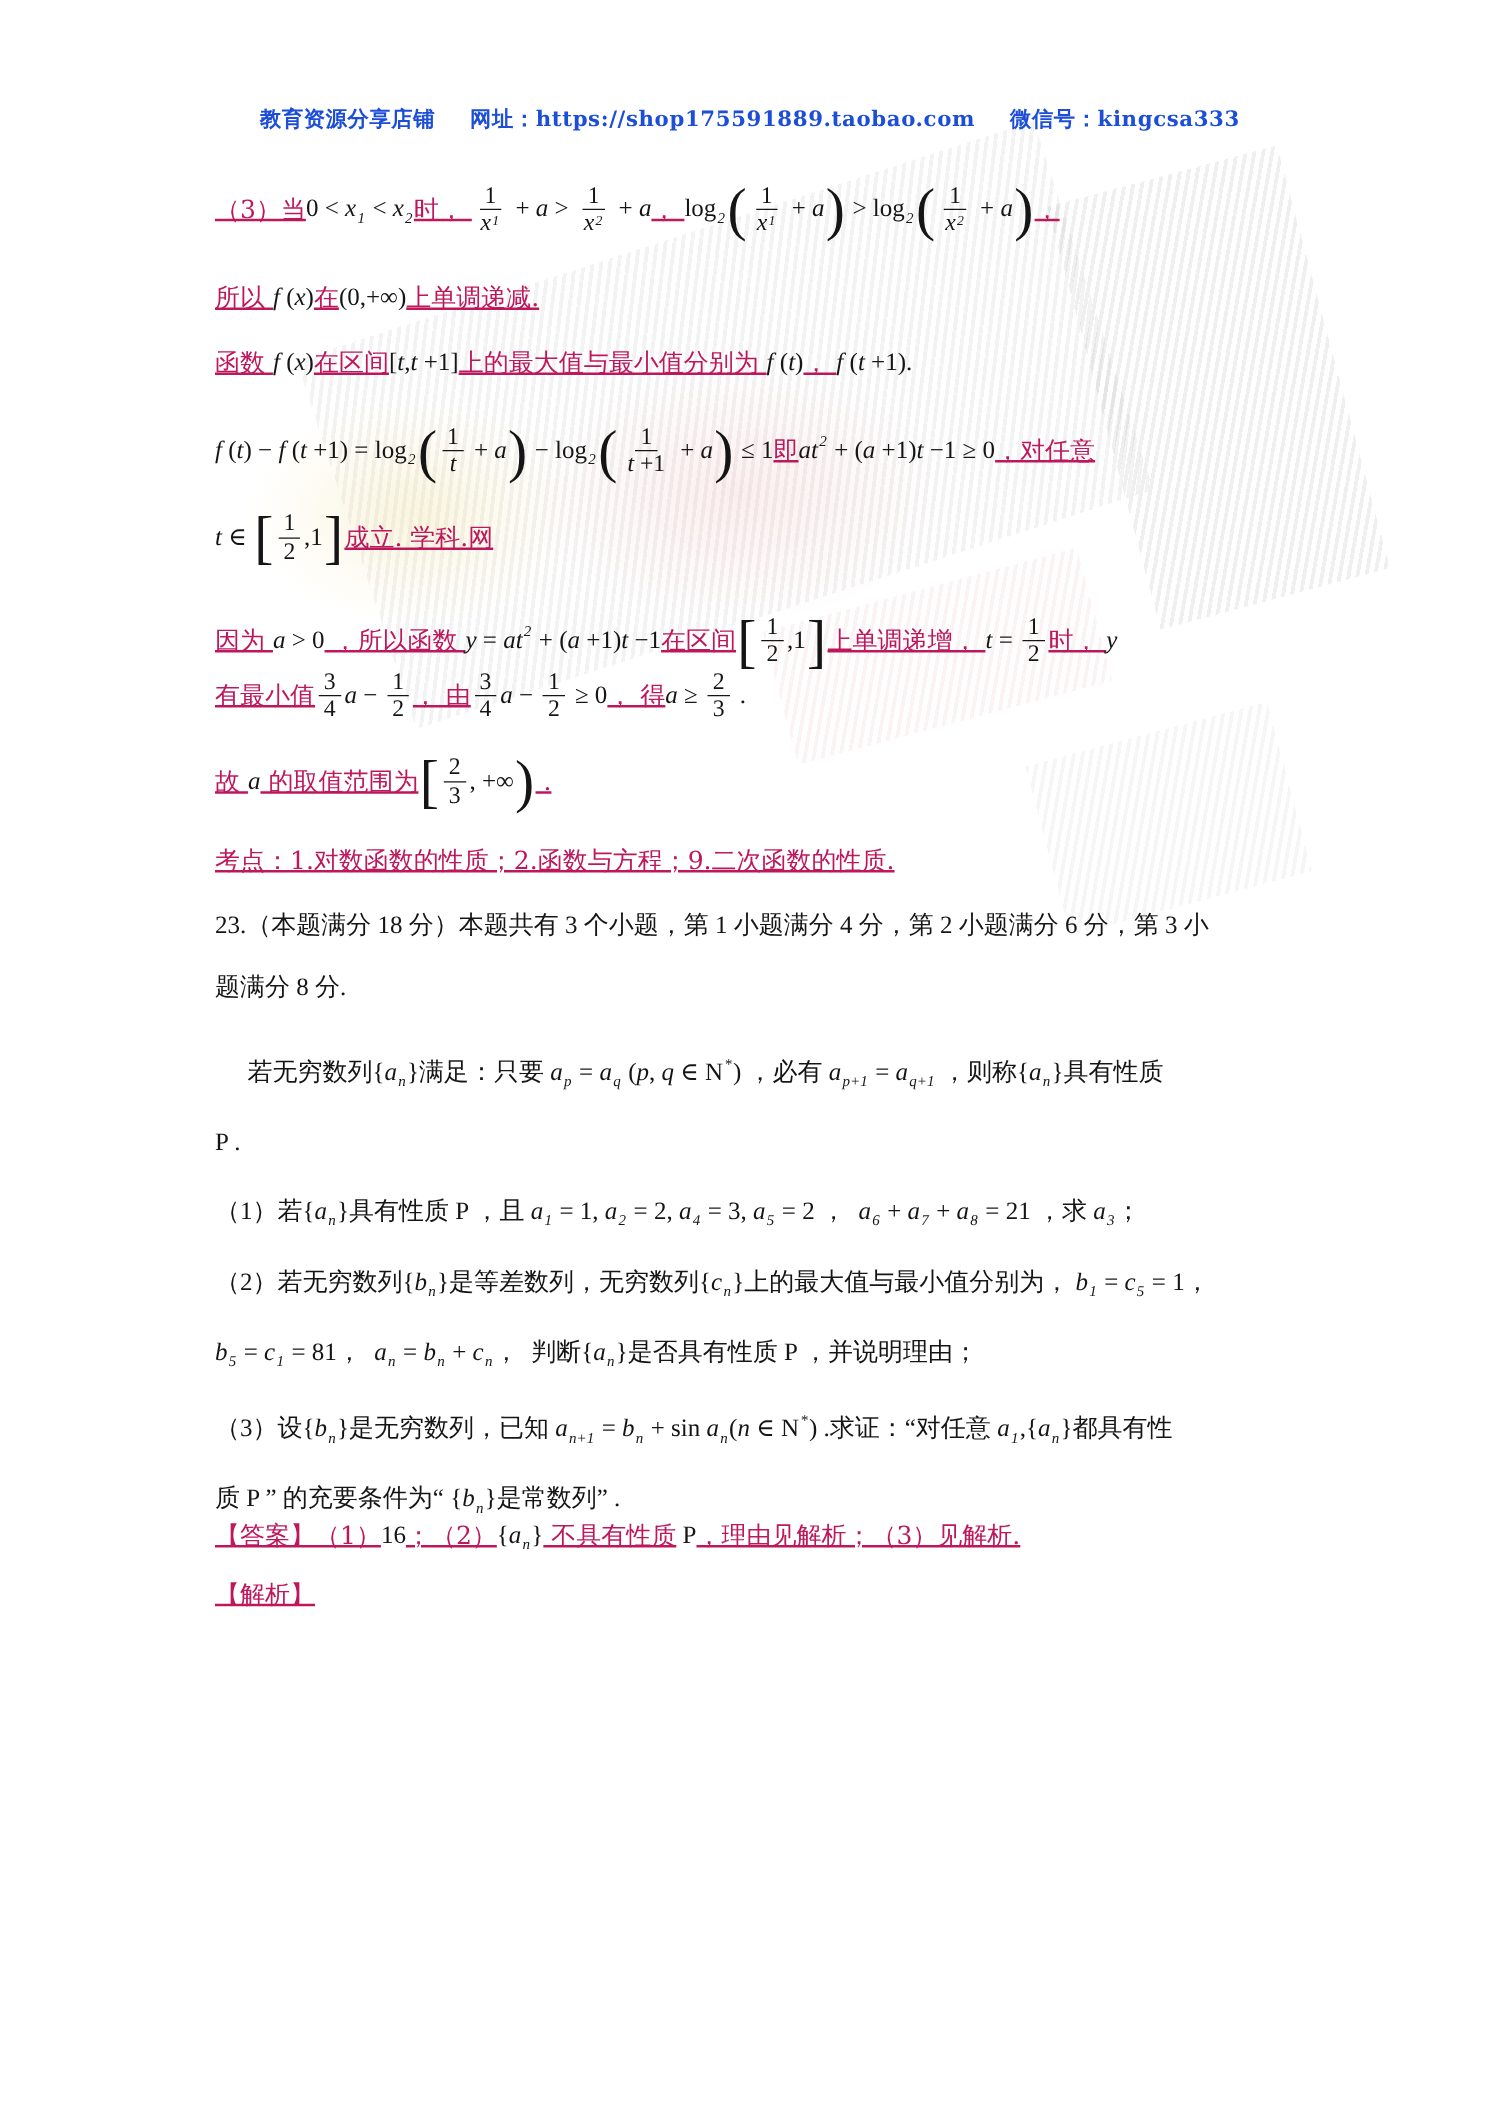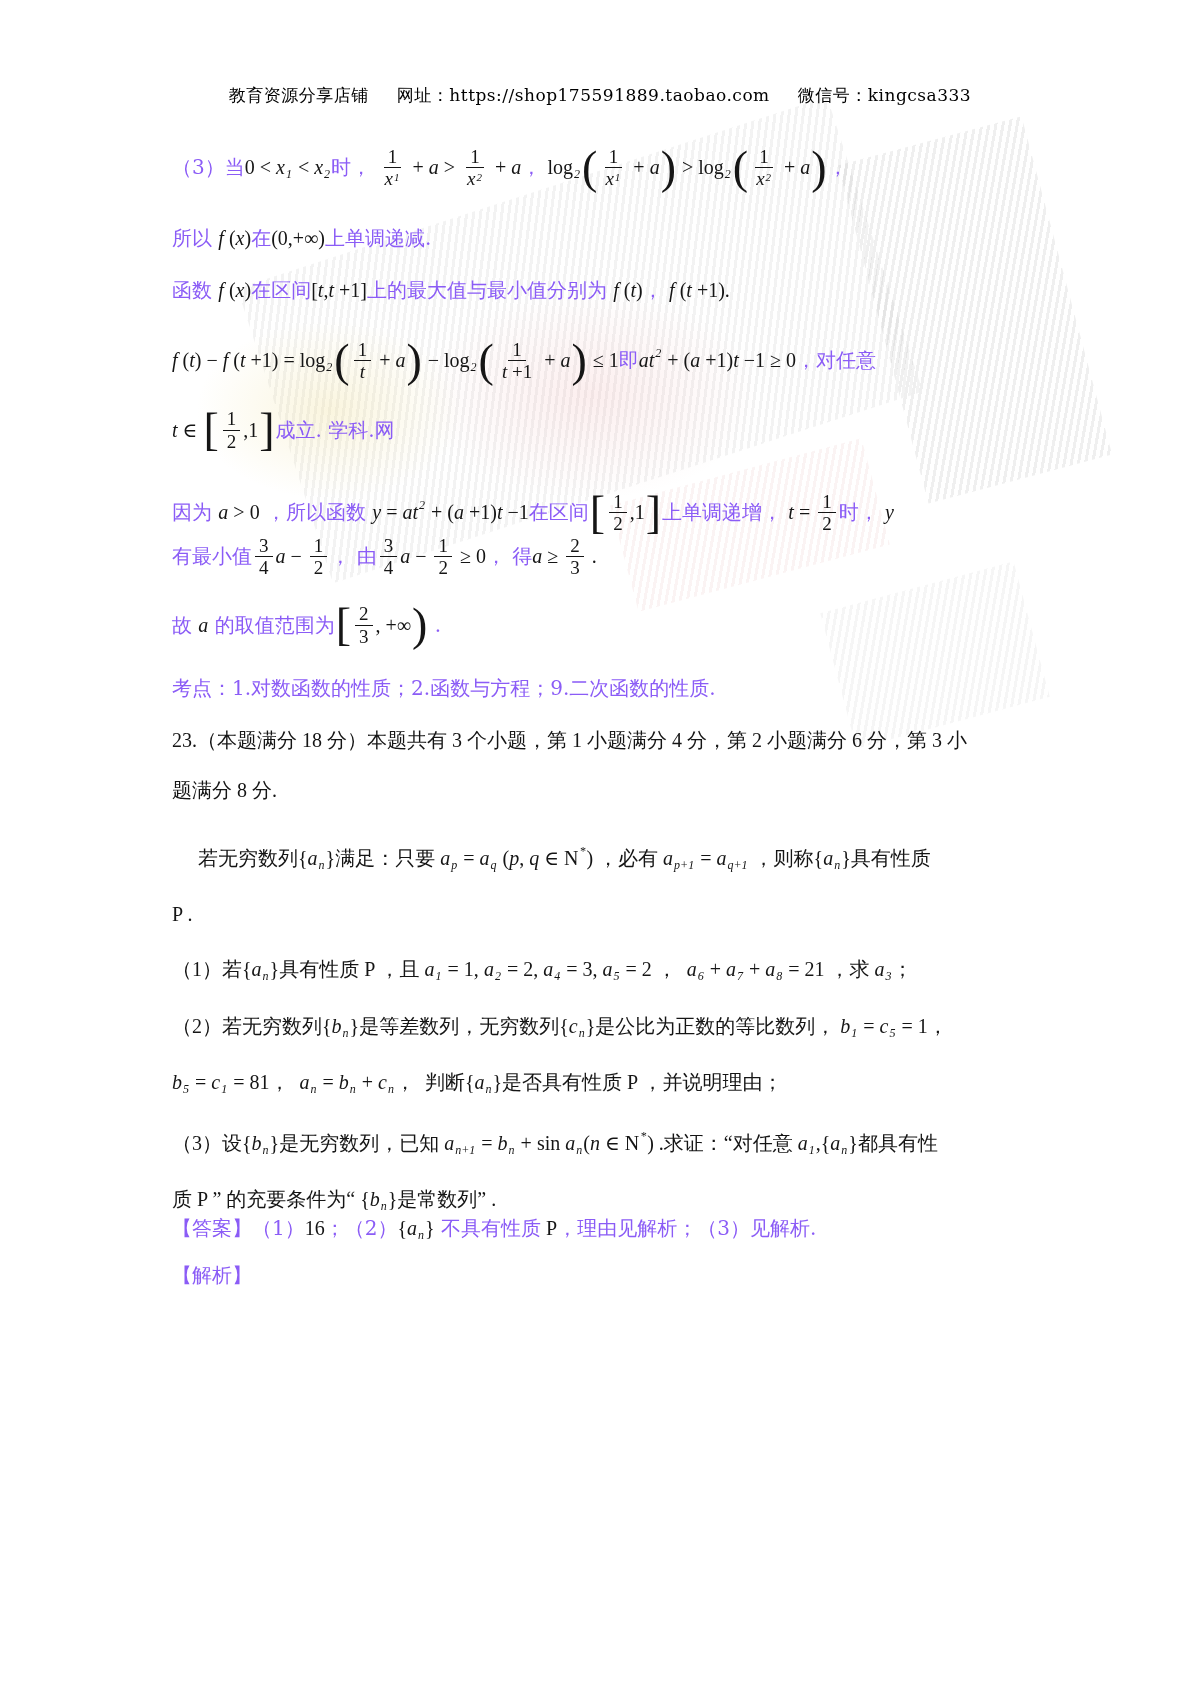--- a/index.html
+++ b/index.html
@@ -1,40 +1,40 @@
 <!DOCTYPE html>
 <html><head>
 <meta charset="utf-8">
 <style>
   html,body{margin:0;padding:0;background:#ffffff;}
   .page{position:relative;width:1200px;height:1698px;background:#fff;overflow:hidden;
         font-family:"DejaVu Serif","Liberation Serif",serif;}
   
   .header{position:absolute;top:84px;left:0;width:100%;text-align:center;
-          font-size:17px;color:#000000;letter-spacing:.5px;white-space:pre;}
+          font-size:17px;color:#1d4ed8;letter-spacing:.5px;white-space:pre;font-weight:bold;}
   .header .hseg{margin:0 14px;}
   
   .wm{position:absolute;pointer-events:none;}
   .wm1{left:270px;top:185px;width:620px;height:310px;transform:rotate(-18deg);
        background:repeating-linear-gradient(115deg,rgba(160,160,160,.13) 0 3px,transparent 3px 7px);}
   .wm2{left:880px;top:135px;width:190px;height:350px;transform:rotate(-15deg);
        background:repeating-linear-gradient(115deg,rgba(150,150,150,.15) 0 3px,transparent 3px 7px);}
   .wm3{left:195px;top:320px;width:270px;height:180px;
        background:radial-gradient(ellipse at center,rgba(238,220,140,.28),transparent 70%);}
   .wm4{left:420px;top:290px;width:340px;height:210px;
        background:radial-gradient(ellipse at center,rgba(235,150,150,.16),transparent 70%);}
   .wm5{left:835px;top:585px;width:200px;height:140px;transform:rotate(-15deg);
        background:repeating-linear-gradient(115deg,rgba(170,170,170,.11) 0 3px,transparent 3px 7px);}
   .wm6{left:620px;top:470px;width:260px;height:110px;transform:rotate(-15deg);
        background:repeating-linear-gradient(115deg,rgba(220,160,160,.12) 0 3px,transparent 3px 7px);}
   
   #content{position:absolute;left:172px;top:146px;width:890px;}
   .line{display:flex;align-items:center;white-space:pre;font-size:20px;color:#151515;line-height:1.45;}
   .line.indent{padding-left:26px;}
-  .r{color:#8b5cf6;}
+  .r{color:#be185d;text-decoration:underline;}
   .k{font-family:"Liberation Serif","DejaVu Serif",serif;}
   .i{font-style:italic;font-family:"Liberation Serif","DejaVu Serif",serif;}
   .sub,.sup{display:inline-block;font-size:12px;font-style:italic;
             font-family:"Liberation Serif",serif;}
   .sub{transform:translateY(7px);margin:0 1px 0 1px;}
   .sup{transform:translateY(-7px);margin:0 1px;}
   .frac{display:inline-flex;flex-direction:column;align-items:center;text-align:center;
         line-height:1.12;font-size:19px;margin:0 3px;}
   .frac .num{border-bottom:1.5px solid currentColor;padding:0 4px;display:flex;justify-content:center;}
   .frac .den{padding:0 4px;display:flex;justify-content:center;}
@@ -83,20 +83,20 @@
       <div class="line"><span class="i">t</span><span class="k"> ∈ </span><span class="big">[</span><span class="frac"><span class="num"><span class="k">1</span></span><span class="den"><span class="k">2</span></span></span><span class="k">,1</span><span class="big">]</span><span class="r">成立. 学科.网</span></div>
       <div class="line"><span class="r">因为 </span><span class="i">a</span><span class="k"> &gt; 0</span><span class="r"> ，所以函数 </span><span class="i">y</span><span class="k"> = </span><span class="i">at</span><span class="sup">2</span><span class="k"> + (</span><span class="i">a</span><span class="k"> +1)</span><span class="i">t</span><span class="k"> −1</span><span class="r">在区间</span><span class="big">[</span><span class="frac"><span class="num"><span class="k">1</span></span><span class="den"><span class="k">2</span></span></span><span class="k">,1</span><span class="big">]</span><span class="r">上单调递增， </span><span class="i">t</span><span class="k"> = </span><span class="frac"><span class="num"><span class="k">1</span></span><span class="den"><span class="k">2</span></span></span><span class="r">时， </span><span class="i">y</span></div>
       <div class="line"><span class="r">有最小值</span><span class="frac"><span class="num"><span class="k">3</span></span><span class="den"><span class="k">4</span></span></span><span class="i">a</span><span class="k"> − </span><span class="frac"><span class="num"><span class="k">1</span></span><span class="den"><span class="k">2</span></span></span><span class="r">， 由</span><span class="frac"><span class="num"><span class="k">3</span></span><span class="den"><span class="k">4</span></span></span><span class="i">a</span><span class="k"> − </span><span class="frac"><span class="num"><span class="k">1</span></span><span class="den"><span class="k">2</span></span></span><span class="k"> ≥ 0</span><span class="r">， 得</span><span class="i">a</span><span class="k"> ≥ </span><span class="frac"><span class="num"><span class="k">2</span></span><span class="den"><span class="k">3</span></span></span><span class="k"> .</span></div>
       <div class="line"><span class="r">故 </span><span class="i">a</span><span class="r"> 的取值范围为</span><span class="big">[</span><span class="frac"><span class="num"><span class="k">2</span></span><span class="den"><span class="k">3</span></span></span><span class="k">, +∞</span><span class="big">)</span><span class="r"> .</span></div>
       <div class="line"><span class="r">考点：1.对数函数的性质；2.函数与方程；9.二次函数的性质.</span></div>
       <div class="line"><span class="k">23.（本题满分 18 分）本题共有 3 个小题，第 1 小题满分 4 分，第 2 小题满分 6 分，第 3 小</span></div>
       <div class="line"><span class="k">题满分 8 分.</span></div>
       <div class="line indent"><span class="k">若无穷数列{</span><span class="i">a</span><span class="sub">n</span><span class="k">}满足：只要 </span><span class="i">a</span><span class="sub">p</span><span class="k"> = </span><span class="i">a</span><span class="sub">q</span><span class="k"> (</span><span class="i">p</span><span class="k">, </span><span class="i">q</span><span class="k"> ∈ N</span><span class="sup">*</span><span class="k">) ，必有 </span><span class="i">a</span><span class="sub">p+1</span><span class="k"> = </span><span class="i">a</span><span class="sub">q+1</span><span class="k"> ，则称{</span><span class="i">a</span><span class="sub">n</span><span class="k">}具有性质</span></div>
       <div class="line"><span class="k">P .</span></div>
       <div class="line"><span class="k">（1）若{</span><span class="i">a</span><span class="sub">n</span><span class="k">}具有性质 P ，且 </span><span class="i">a</span><span class="sub">1</span><span class="k"> = 1, </span><span class="i">a</span><span class="sub">2</span><span class="k"> = 2, </span><span class="i">a</span><span class="sub">4</span><span class="k"> = 3, </span><span class="i">a</span><span class="sub">5</span><span class="k"> = 2 ，  </span><span class="i">a</span><span class="sub">6</span><span class="k"> + </span><span class="i">a</span><span class="sub">7</span><span class="k"> + </span><span class="i">a</span><span class="sub">8</span><span class="k"> = 21 ，求 </span><span class="i">a</span><span class="sub">3</span><span class="k">；</span></div>
-      <div class="line"><span class="k">（2）若无穷数列{</span><span class="i">b</span><span class="sub">n</span><span class="k">}是等差数列，无穷数列{</span><span class="i">c</span><span class="sub">n</span><span class="k">}是公比为正数的等比数列， </span><span class="i">b</span><span class="sub">1</span><span class="k"> = </span><span class="i">c</span><span class="sub">5</span><span class="k"> = 1，</span></div>
+      <div class="line"><span class="k">（2）若无穷数列{</span><span class="i">b</span><span class="sub">n</span><span class="k">}是等差数列，无穷数列{</span><span class="i">c</span><span class="sub">n</span><span class="k">}上的最大值与最小值分别为， </span><span class="i">b</span><span class="sub">1</span><span class="k"> = </span><span class="i">c</span><span class="sub">5</span><span class="k"> = 1，</span></div>
       <div class="line"><span class="i">b</span><span class="sub">5</span><span class="k"> = </span><span class="i">c</span><span class="sub">1</span><span class="k"> = 81，  </span><span class="i">a</span><span class="sub">n</span><span class="k"> = </span><span class="i">b</span><span class="sub">n</span><span class="k"> + </span><span class="i">c</span><span class="sub">n</span><span class="k">，  判断{</span><span class="i">a</span><span class="sub">n</span><span class="k">}是否具有性质 P ，并说明理由；</span></div>
       <div class="line"><span class="k">（3）设{</span><span class="i">b</span><span class="sub">n</span><span class="k">}是无穷数列，已知 </span><span class="i">a</span><span class="sub">n+1</span><span class="k"> = </span><span class="i">b</span><span class="sub">n</span><span class="k"> + sin </span><span class="i">a</span><span class="sub">n</span><span class="k">(</span><span class="i">n</span><span class="k"> ∈ N</span><span class="sup">*</span><span class="k">) .求证：“对任意 </span><span class="i">a</span><span class="sub">1</span><span class="k">,{</span><span class="i">a</span><span class="sub">n</span><span class="k">}都具有性</span></div>
       <div class="line"><span class="k">质 P ” 的充要条件为“ {</span><span class="i">b</span><span class="sub">n</span><span class="k">}是常数列” .</span></div>
       <div class="line"><span class="r">【答案】（1）</span><span class="k">16</span><span class="r">；（2）</span><span class="k">{</span><span class="i">a</span><span class="sub">n</span><span class="k">}</span><span class="r"> 不具有性质</span><span class="k"> P</span><span class="r">，理由见解析；（3）见解析.</span></div>
       <div class="line"><span class="r">【解析】</span></div>
     </div>
 </div>
 
 </body></html>

